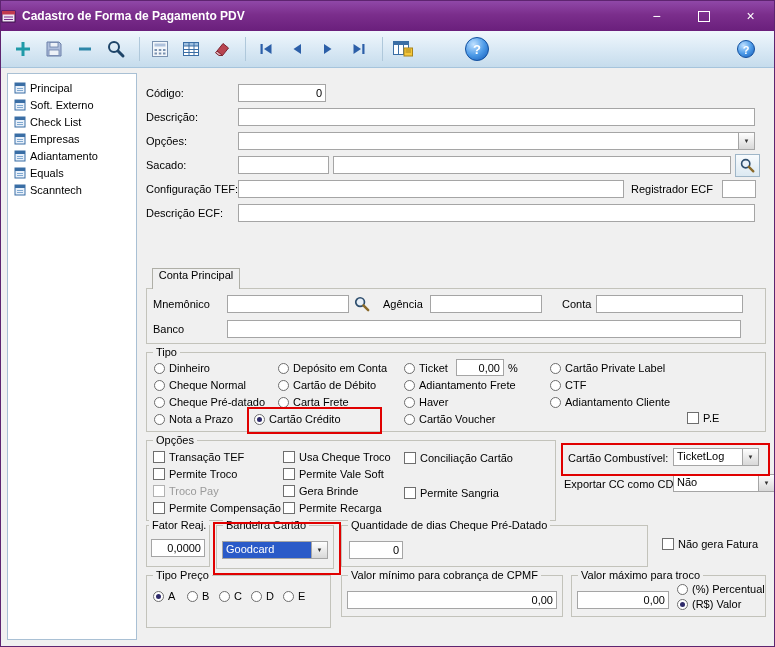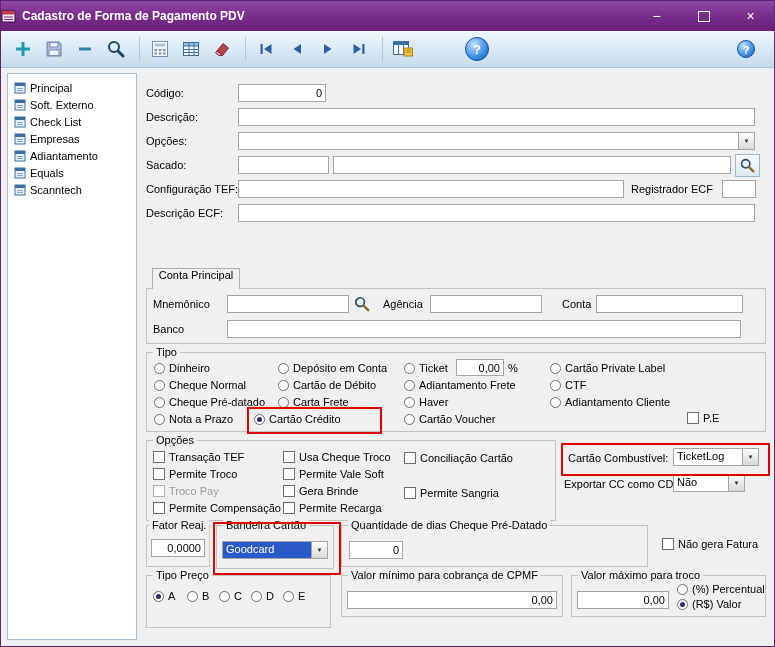--- a/index.html
+++ b/index.html
@@ -420,21 +420,21 @@
       <span class="t">Permite Sangria</span>
     </div>
 
   <span class="lbl" style="left:567px;top:451px">Cartão Combustível:</span>
   <div class="combo" style="left:672px;top:447px;width:86px">
     <span class="combo-val">TicketLog</span>
     <span class="combo-btn">▼</span>
   </div>
   <div class="hlbox" style="left:560px;top:442px;width:205px;height:29px"></div>
   <span class="lbl" style="left:563px;top:477px">Exportar CC como CD:</span>
-  <div class="combo" style="left:672px;top:473px;width:72px">
+  <div class="combo" style="left:672px;top:473px;width:102px">
     <span class="combo-val">Não</span>
     <span class="combo-btn">▼</span>
   </div>
 
   <div class="grp" style="left:145px;top:524px;width:64px;height:42px">
     <span class="grp-lbl" style="left:2px">Fator Reaj.</span>
   </div>
   <input class="field num" style="left: 150px; top: 538px; width: 54px;" value="0,0000">
 
   <div class="grp" style="left:215px;top:524px;width:118px;height:44px">

